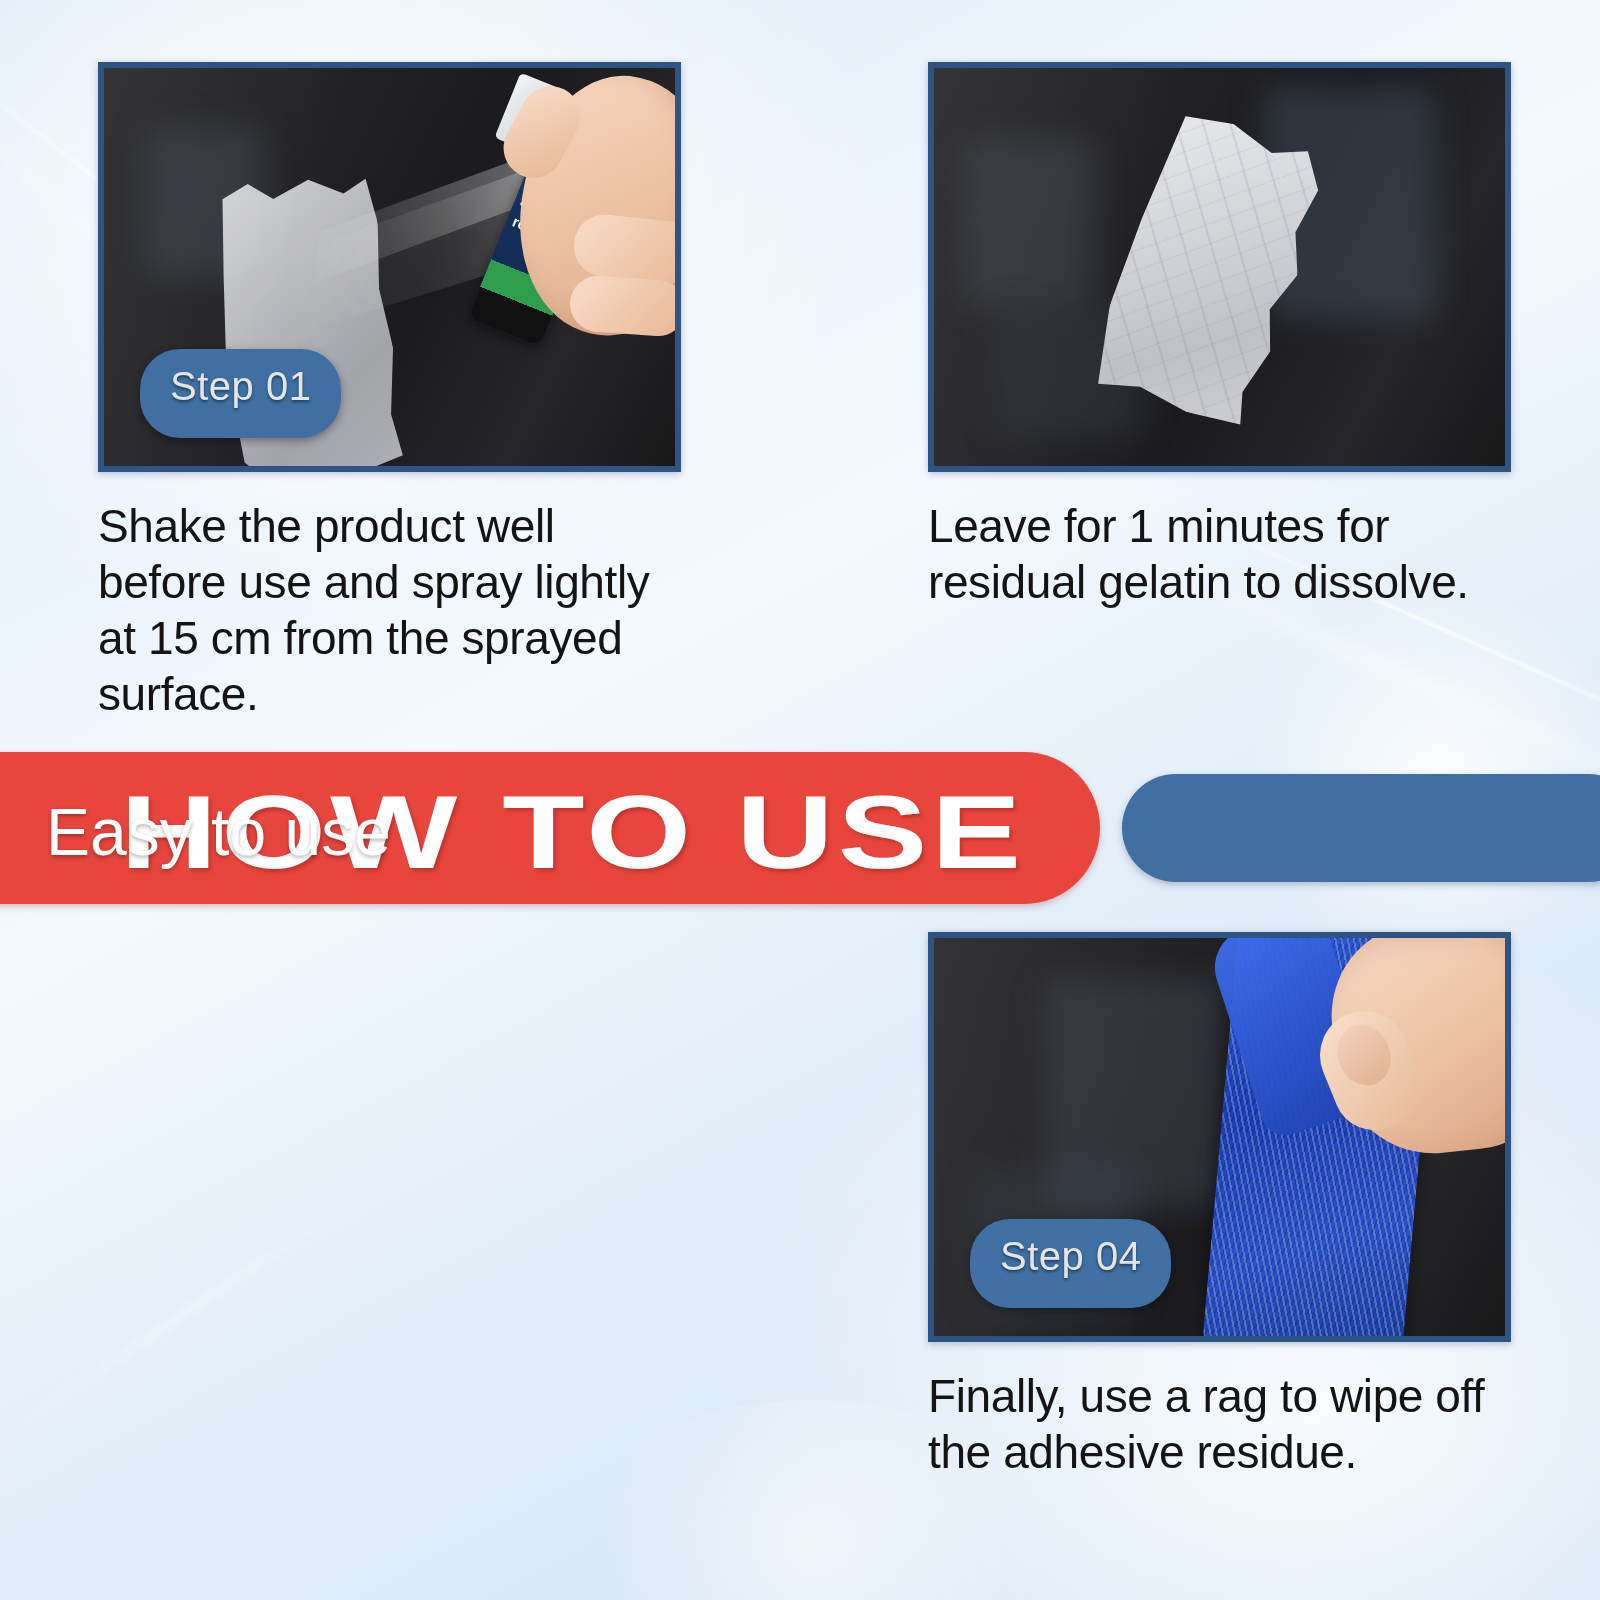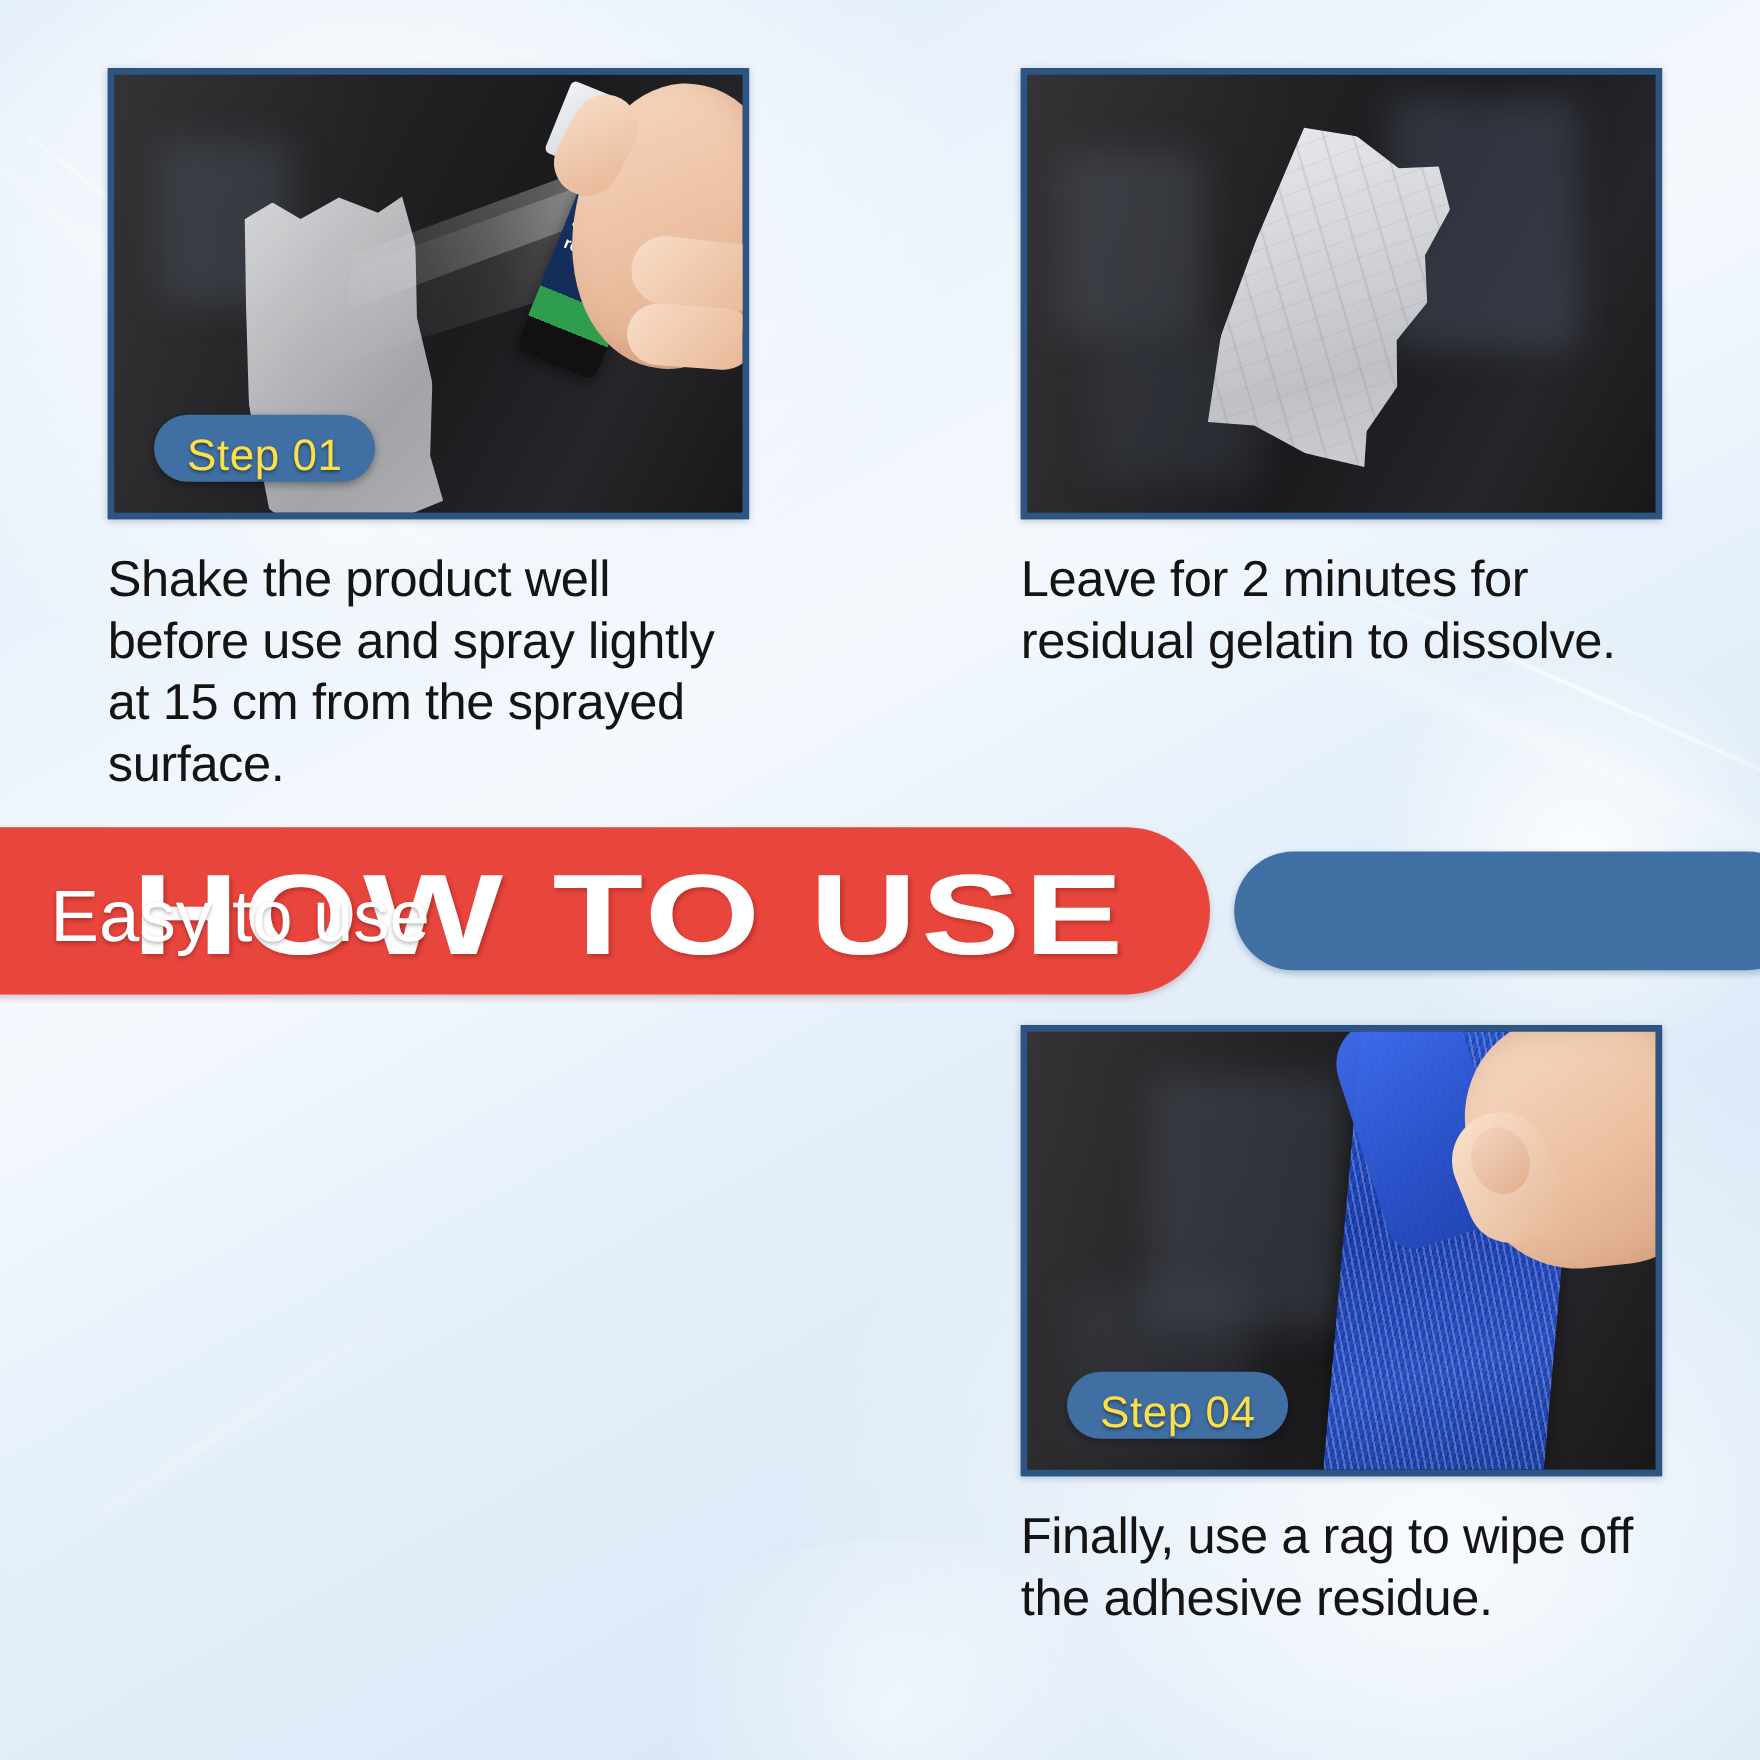--- a/index.html
+++ b/index.html
@@ -87,24 +87,24 @@
     filter: blur(16px);
     background: rgba(90,100,120,0.30);
   }
 
   
   .step-badge {
     position: absolute;
     left: 36px;
     bottom: 28px;
     background: #3f6fa3;
-    color: #fde047;
+    color: #e5e5e5;
     font-size: 40px;
     line-height: 1;
-    padding: 17px 30px 4px 30px;
+    padding: 17px 30px 32px 30px;
     border-radius: 40px;
     letter-spacing: .5px;
     text-shadow: 0 2px 3px rgba(0,0,0,0.45);
     box-shadow: 0 3px 8px rgba(0,0,0,0.35);
     white-space: nowrap;
   }
 
   .caption {
     margin-top: 26px;
     font-size: 46px;
@@ -385,21 +385,21 @@
     <div class="card card-2">
       <div class="photo">
         <div class="surface"></div>
         <div class="blur-blob" style="left:30px;top:70px;width:130px;height:170px;background:rgba(100,110,128,0.26);"></div>
         <div class="blur-blob" style="left:330px;top:20px;width:170px;height:230px;background:rgba(86,100,124,0.34);"></div>
         <div class="blur-blob" style="left:60px;top:240px;width:150px;height:130px;background:rgba(70,80,100,0.25);"></div>
         <div class="residue residue-2">
           <div class="residue-veins"></div>
         </div>
       </div>
-      <div class="caption">Leave for 2 minutes for residual gelatin to dissolve.</div>
+      <div class="caption">Leave for 1 minutes for residual gelatin to dissolve.</div>
     </div>
 
 
     <div class="card card-4">
       <div class="photo">
         <div class="surface"></div>
         <div class="blur-blob" style="left:110px;top:40px;width:180px;height:230px;background:rgba(96,106,126,0.26);"></div>
         <div class="blur-blob" style="left:40px;top:230px;width:160px;height:150px;background:rgba(80,90,110,0.2);"></div>
         <div class="rag"></div>
         <div class="rag-fold"></div>

